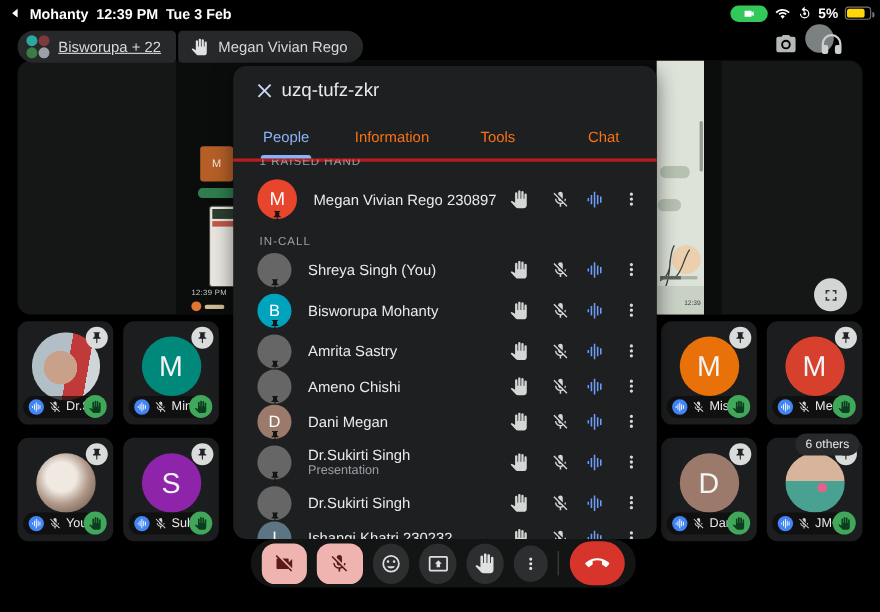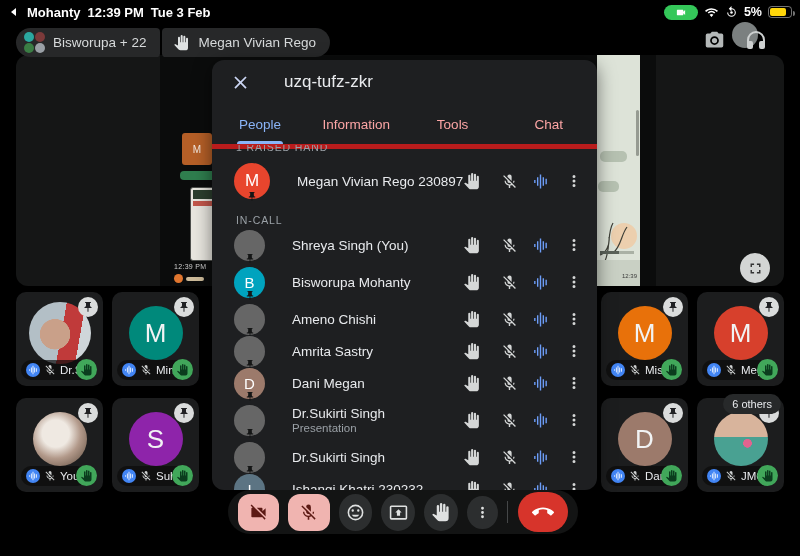--- a/index.html
+++ b/index.html
@@ -16,21 +16,21 @@
   .vid-pill{width:34px;height:15px;border-radius:8px;background:#34c759;display:flex;align-items:center;justify-content:center;}
   .vid-pill span{width:14px;height:11px;color:#fff;}
   .sb-ic{width:15px;height:13px;color:#fff;}
   .battery{position:relative;width:24px;height:12px;border:1px solid rgba(255,255,255,.45);border-radius:3.5px;padding:1px;box-sizing:border-box;}
   .battery i{display:block;height:100%;width:81%;background:#ffd60a;border-radius:2px;}
   .battery:after{content:"";position:absolute;right:-4px;top:3.5px;width:2.5px;height:5px;background:rgba(255,255,255,.45);border-radius:0 2px 2px 0;}
 
   
   .toppills{position:absolute;left:16px;top:28px;display:flex;gap:2px;}
   .pill{height:29px;background:#272829;display:flex;align-items:center;gap:8px;padding:0 14px 0 8px;color:#d7dadb;font-size:13.5px;}
-  .pill.first{border-radius:15px 4px 4px 15px;}
+  .pill.first{border-radius:15px 4px 4px 15px;text-decoration:underline;}
   .pill.second{border-radius:4px 15px 15px 4px;padding-left:12px;}
   .avcluster{width:21px;height:21px;display:grid;grid-template-columns:10px 10px;grid-gap:1px;}
   .avcluster i{width:10px;height:10px;border-radius:50%;}
   .pill-hand{width:16px;height:16px;color:#dfe2e2;}
 
   .topright{position:absolute;right:10px;top:22px;width:86px;height:36px;}
   .cam-flip{position:absolute;left:0;top:8px;width:21px;height:21px;color:#b4b8b8;}
   .gray-dot{position:absolute;left:28px;top:0;width:26px;height:26px;border-radius:50%;background:#7b8080;}
   .headphones{position:absolute;left:40px;top:6px;width:24px;height:24px;color:#cdd0d0;}
 
@@ -80,36 +80,36 @@
   .photo-shreya{background:radial-gradient(circle at 45% 38%, #d9ddd8 0 28%, #8a9486 55%, #4c5a4a 85%);}
   .photo-ameno{background:radial-gradient(circle at 50% 42%, #e8c590 0 30%, #b98b4e 62%, #7a5a2e 90%);}
   .photo-amrita{background:radial-gradient(circle at 50% 40%, #9a9a94 0 22%, #5a6352 50%, #2e3329 85%);}
   .photo-you{background:radial-gradient(circle at 42% 40%, #efe9e2 0 30%, #b2998a 55%, #6d5a4c 88%);}
   .photo-jmc{background:radial-gradient(circle at 62% 58%, #e0638f 0 9%, rgba(0,0,0,0) 10%),linear-gradient(180deg,#d8b49c 0 46%,#49a192 46% 100%);}
 
   
   .panel{position:absolute;left:212px;top:60px;width:385px;height:430px;background:#1e1f21;border-radius:12px;box-shadow:0 4px 18px rgba(0,0,0,.5);}
   .panel-head{position:relative;height:44px;}
   .close-btn{position:absolute;left:18px;top:12px;width:21px;height:21px;color:#ccd6f4;background:none;border:none;padding:0;}
-  .panel-title{position:absolute;left:72px;top:12px;font-size:17px;font-weight:500;color:#e8eaed;}
-  .tabs{display:flex;height:40px;border-bottom:5px solid #b91c1c;}
-  .tab{flex:1;display:flex;align-items:center;justify-content:center;position:relative;font-size:13.5px;font-weight:500;color:#fca5a5;cursor:pointer;}
+  .panel-title{position:absolute;left:44px;top:12px;font-size:17px;font-weight:500;color:#e8eaed;}
+  .tabs{display:flex;height:40px;border-bottom:3px solid #b91c1c;}
+  .tab{flex:1;display:flex;align-items:center;justify-content:center;position:relative;font-size:13.5px;font-weight:500;color:#f97316;cursor:pointer;}
   .tab.active{color:#8ab4f8;}
   .tab.active:after{content:"";position:absolute;bottom:0;left:50%;transform:translateX(-50%);width:46px;height:3px;border-radius:3px 3px 0 0;background:#8ab4f8;}
   .plist{position:absolute;left:0;top:85px;bottom:0;width:100%;overflow:hidden;border-radius:0 0 12px 12px;}
   .sec{font-size:10.5px;letter-spacing:.9px;color:#9aa0a6;padding-left:24px;line-height:12px;}
   .sec.clipped{margin-top:-4px;}
   .sec.incall{margin:9px 0 3px;}
   .p-row{position:relative;display:flex;align-items:center;height:32px;padding-left:22px;box-sizing:border-box;}
   .p-row.double{height:42px;}
   .p-row.raised-row{height:48px;margin-top:4px;}
   .p-av{position:relative;flex:0 0 auto;width:31px;height:31px;border-radius:50%;display:flex;align-items:center;justify-content:center;font-size:15px;font-weight:500;color:#fff;background:#666;margin-right:15px;}
   .raised-row .p-av{width:36px;height:36px;font-size:17px;}
   .p-av .avpin{position:absolute;left:50%;bottom:-3px;transform:translateX(-50%);width:11px;height:11px;color:#141515;}
-  .p-txt{flex:1;min-width:0;margin-left:12px;}
+  .p-txt{flex:1;min-width:0;}
   .p-name{font-size:13.5px;color:#e8eaed;white-space:nowrap;overflow:hidden;}
   .p-sub{font-size:11.5px;color:#9aa0a6;margin-top:1px;}
   .p-ics{display:flex;align-items:center;gap:14px;padding-right:12px;}
   .p-ics .mic{width:17px;height:17px;color:#d5d7d7;}
   .p-ics .spk{width:17px;height:17px;color:#6d9df8;}
   .p-ics .hand{width:17px;height:17px;color:#d5d7d7;margin-right:6px;}
   .kebab-btn{width:22px;height:22px;color:#d5d7d7;background:none;border:none;padding:2px;}
 
   
   .toolbar{position:absolute;left:228px;top:490px;width:350px;height:44px;background:#131414;border-radius:26px;display:flex;align-items:center;gap:9px;padding:0 10px;box-sizing:border-box;}
@@ -618,64 +618,64 @@
               </svg>
             </span>
       <button class="kebab-btn" data-icon="kebab">
               <svg viewBox="0 0 24 24">
                 <path fill="currentColor" d="M12 8a2 2 0 1 1 0-4 2 2 0 0 1 0 4zm0 6a2 2 0 1 1 0-4 2 2 0 0 1 0 4zm0 6a2 2 0 1 1 0-4 2 2 0 0 1 0 4z"></path>
               </svg>
             </button>
     </div>
   </div>
         <div class="p-row">
+    <div class="p-av photo-amrita">
+            <span class="avpin" data-icon="pin" hidden="">
+              <svg viewBox="0 0 24 24">
+                <path fill="currentColor" d="M16 9V4h1a1 1 0 0 0 0-2H7a1 1 0 0 0 0 2h1v5c0 1.66-1.34 3-3 3v2h5.97v7l1 1 1-1v-7H19v-2c-1.66 0-3-1.34-3-3z"></path>
+              </svg>
+            </span>
+          </div>
+    <div class="p-txt">
+      <div class="p-name">Amrita Sastry</div>
+
+    </div>
+    <div class="p-ics">
+      <span class="hand" data-icon="hand" hidden="">
+              <svg viewBox="0 0 24 24">
+                <path fill="currentColor" d="M21 5.5a1.5 1.5 0 0 0-3 0V11h-1V2.5a1.5 1.5 0 0 0-3 0V11h-1V1.5a1.5 1.5 0 0 0-3 0V11H9V4a1.5 1.5 0 0 0-3 0v11.91l-3.72-2.13a1.12 1.12 0 0 0-1.39.29l-.6.73 6.58 6.99A4 4 0 0 0 9.79 23H17a4 4 0 0 0 4-4z"></path>
+              </svg>
+            </span>
+      <span class="mic" data-icon="mic-off">
+              <svg viewBox="0 0 24 24">
+                <path fill="currentColor" d="M15 11V5a3 3 0 0 0-6 0v.18l6 6zM19.1 11h-1.7c0 .74-.16 1.43-.43 2.05l1.23 1.23c.56-.98.9-2.09.9-3.28zM4.27 3 3 4.27l6.01 6.01V11a3 3 0 0 0 3.64 2.92l1.66 1.66c-.71.33-1.5.52-2.31.52-2.76 0-5.3-2.1-5.3-5.1H5c0 3.41 2.72 6.23 6 6.72V21h2v-3.28c.91-.13 1.77-.45 2.54-.9L19.73 21 21 19.73z"></path>
+              </svg>
+            </span>
+      <span class="spk" data-icon="eq" hidden="">
+              <svg viewBox="0 0 24 24">
+                <path fill="currentColor" d="M3 14h2v-4H3zM7 18h2V6H7zm4 4h2V2h-2zm4-4h2V6h-2zm4-10v8h2V8z"></path>
+              </svg>
+            </span>
+      <button class="kebab-btn" data-icon="kebab">
+              <svg viewBox="0 0 24 24">
+                <path fill="currentColor" d="M12 8a2 2 0 1 1 0-4 2 2 0 0 1 0 4zm0 6a2 2 0 1 1 0-4 2 2 0 0 1 0 4zm0 6a2 2 0 1 1 0-4 2 2 0 0 1 0 4z"></path>
+              </svg>
+            </button>
+    </div>
+  </div>
+        <div class="p-row">
     <div class="p-av photo-ameno">
             <span class="avpin" data-icon="pin" hidden="">
               <svg viewBox="0 0 24 24">
                 <path fill="currentColor" d="M16 9V4h1a1 1 0 0 0 0-2H7a1 1 0 0 0 0 2h1v5c0 1.66-1.34 3-3 3v2h5.97v7l1 1 1-1v-7H19v-2c-1.66 0-3-1.34-3-3z"></path>
               </svg>
             </span>
           </div>
     <div class="p-txt">
       <div class="p-name">Ameno Chishi</div>
-
-    </div>
-    <div class="p-ics">
-      <span class="hand" data-icon="hand" hidden="">
-              <svg viewBox="0 0 24 24">
-                <path fill="currentColor" d="M21 5.5a1.5 1.5 0 0 0-3 0V11h-1V2.5a1.5 1.5 0 0 0-3 0V11h-1V1.5a1.5 1.5 0 0 0-3 0V11H9V4a1.5 1.5 0 0 0-3 0v11.91l-3.72-2.13a1.12 1.12 0 0 0-1.39.29l-.6.73 6.58 6.99A4 4 0 0 0 9.79 23H17a4 4 0 0 0 4-4z"></path>
-              </svg>
-            </span>
-      <span class="mic" data-icon="mic-off">
-              <svg viewBox="0 0 24 24">
-                <path fill="currentColor" d="M15 11V5a3 3 0 0 0-6 0v.18l6 6zM19.1 11h-1.7c0 .74-.16 1.43-.43 2.05l1.23 1.23c.56-.98.9-2.09.9-3.28zM4.27 3 3 4.27l6.01 6.01V11a3 3 0 0 0 3.64 2.92l1.66 1.66c-.71.33-1.5.52-2.31.52-2.76 0-5.3-2.1-5.3-5.1H5c0 3.41 2.72 6.23 6 6.72V21h2v-3.28c.91-.13 1.77-.45 2.54-.9L19.73 21 21 19.73z"></path>
-              </svg>
-            </span>
-      <span class="spk" data-icon="eq" hidden="">
-              <svg viewBox="0 0 24 24">
-                <path fill="currentColor" d="M3 14h2v-4H3zM7 18h2V6H7zm4 4h2V2h-2zm4-4h2V6h-2zm4-10v8h2V8z"></path>
-              </svg>
-            </span>
-      <button class="kebab-btn" data-icon="kebab">
-              <svg viewBox="0 0 24 24">
-                <path fill="currentColor" d="M12 8a2 2 0 1 1 0-4 2 2 0 0 1 0 4zm0 6a2 2 0 1 1 0-4 2 2 0 0 1 0 4zm0 6a2 2 0 1 1 0-4 2 2 0 0 1 0 4z"></path>
-              </svg>
-            </button>
-    </div>
-  </div>
-        <div class="p-row">
-    <div class="p-av photo-amrita">
-            <span class="avpin" data-icon="pin" hidden="">
-              <svg viewBox="0 0 24 24">
-                <path fill="currentColor" d="M16 9V4h1a1 1 0 0 0 0-2H7a1 1 0 0 0 0 2h1v5c0 1.66-1.34 3-3 3v2h5.97v7l1 1 1-1v-7H19v-2c-1.66 0-3-1.34-3-3z"></path>
-              </svg>
-            </span>
-          </div>
-    <div class="p-txt">
-      <div class="p-name">Amrita Sastry</div>
 
     </div>
     <div class="p-ics">
       <span class="hand" data-icon="hand" hidden="">
               <svg viewBox="0 0 24 24">
                 <path fill="currentColor" d="M21 5.5a1.5 1.5 0 0 0-3 0V11h-1V2.5a1.5 1.5 0 0 0-3 0V11h-1V1.5a1.5 1.5 0 0 0-3 0V11H9V4a1.5 1.5 0 0 0-3 0v11.91l-3.72-2.13a1.12 1.12 0 0 0-1.39.29l-.6.73 6.58 6.99A4 4 0 0 0 9.79 23H17a4 4 0 0 0 4-4z"></path>
               </svg>
             </span>
       <span class="mic" data-icon="mic-off">
               <svg viewBox="0 0 24 24">

